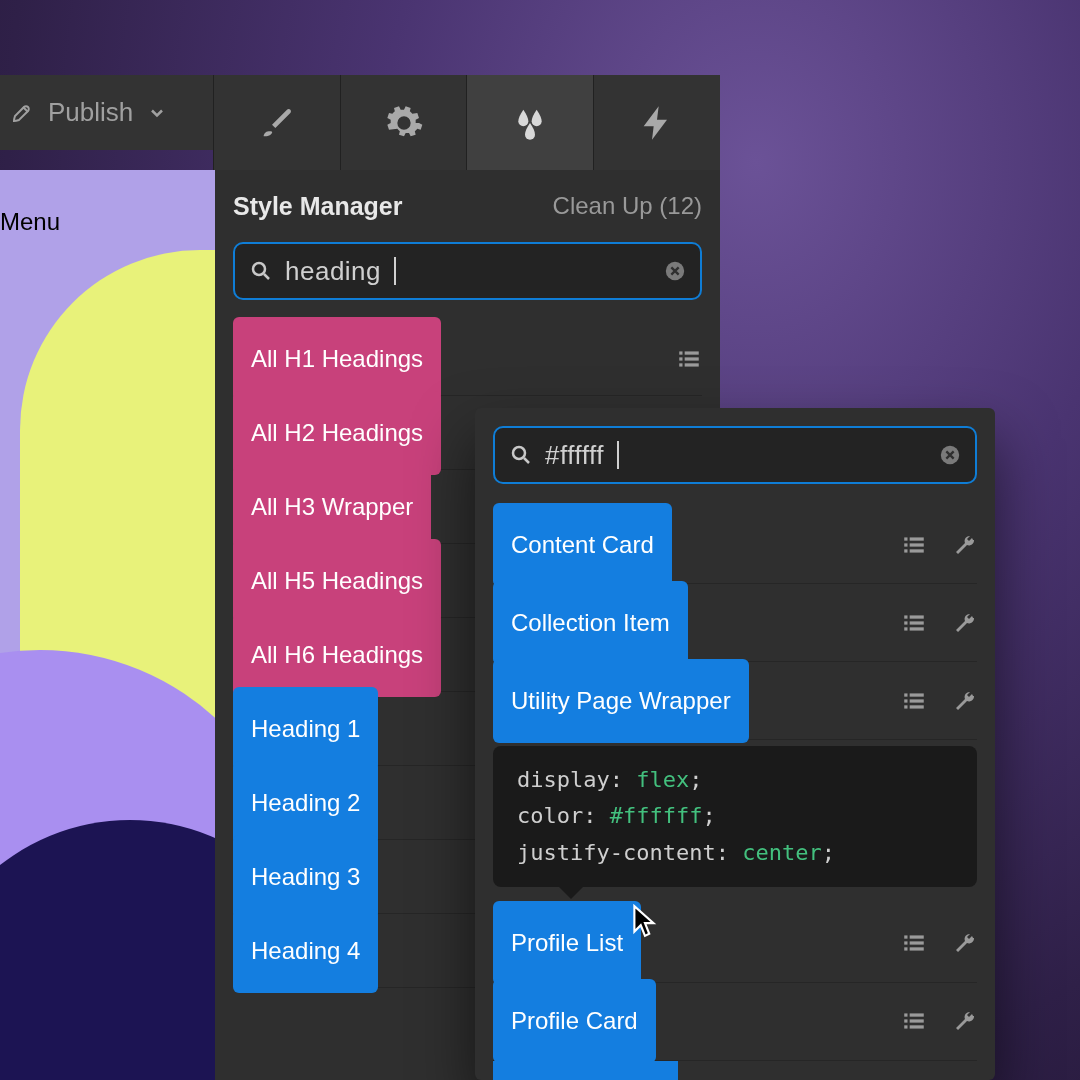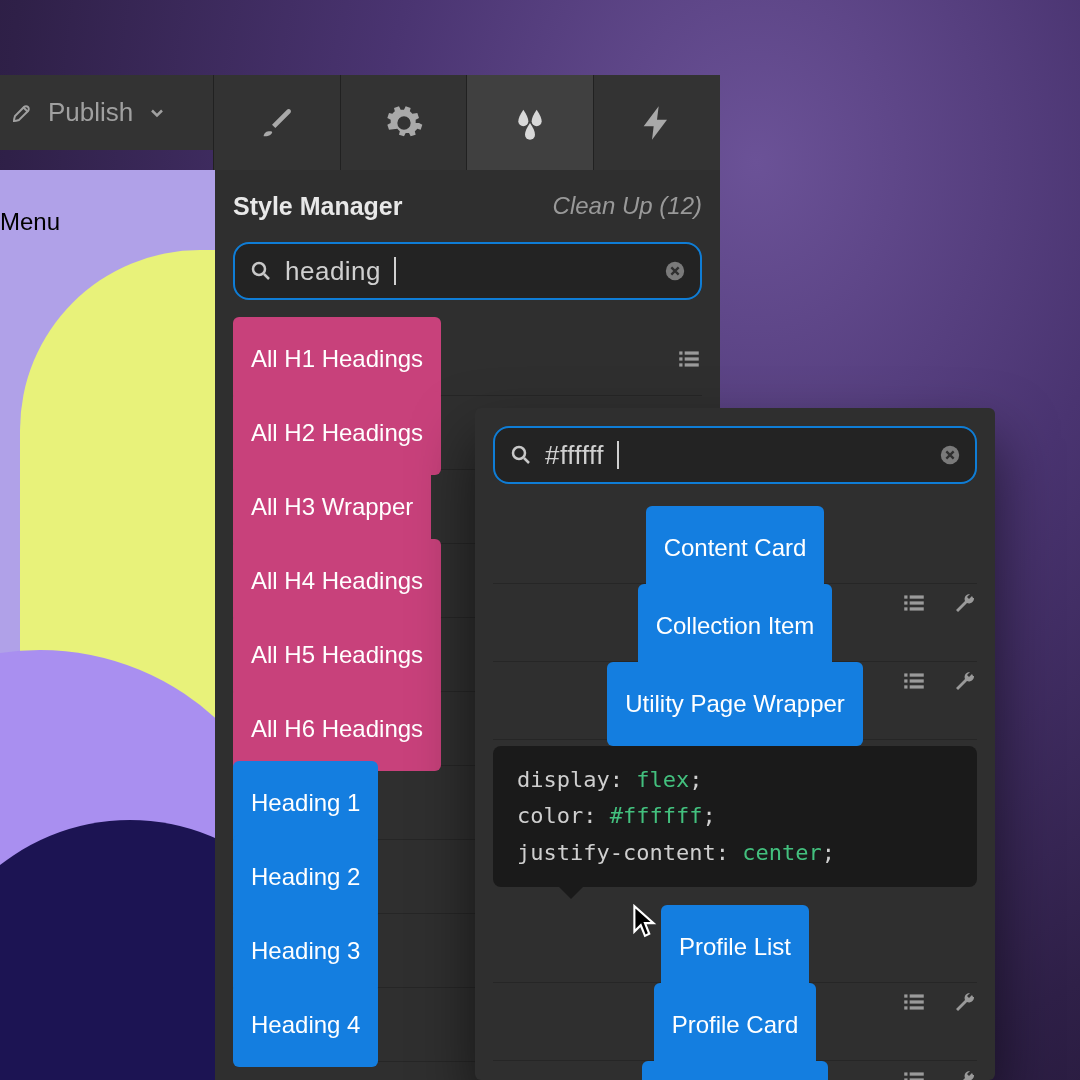--- a/index.html
+++ b/index.html
@@ -103,26 +103,26 @@
   }
   .panel-header {
     height: 72px;
     display: flex;
     align-items: center;
     justify-content: space-between;
     color: #e8e8e8;
     font-size: 25px;
   }
   .panel-header .title { font-weight: 600; }
-  .panel-header .cleanup { color: #999; font-weight: 400; font-size: 24px; font-style: italic; }
+  .panel-header .cleanup { color: #999; font-weight: 400; font-size: 24px; }
   
   .search-box {
     height: 58px;
     border: 2px solid #0f7dd6;
-    border-radius: 16px;
+    border-radius: 10px;
     background: #232323;
     display: flex;
     align-items: center;
     padding: 0 14px;
     gap: 12px;
     margin-bottom: 22px;
   }
   .search-box .q { color: #d0d0d0; font-size: 26px; font-family: inherit; letter-spacing: 0.5px; }
   .caret { display:inline-block; width:2px; height:28px; background:#d0d0d0; vertical-align:middle; margin-left:1px; }
   .search-box .clear { margin-left: auto; }
@@ -155,21 +155,20 @@
     background: #2f2f2f;
     box-shadow: 0 30px 60px rgba(0,0,0,0.55);
     border-radius: 6px;
     padding: 18px 18px 0 18px;
   }
   .front-row {
     height: 78px;
     display: flex;
     align-items: center;
     border-bottom: 1px solid #262626;
-    flex-direction: column;
   }
   .front-row.last-partial { height: 56px; border-bottom: none; overflow:hidden; }
   .row-actions { margin-left: auto; display: flex; align-items: center; gap: 26px; color: #9a9a9a; }
 
   
   .code-tip {
     position: relative;
     background: #1a1a1a;
     border-radius: 8px;
     padding: 16px 24px;
@@ -298,23 +297,20 @@
             </svg>
           </span>
         </div>
         <div class="style-row">
           <span class="chip pink">All H2 Headings</span>
         </div>
         <div class="style-row">
           <span class="chip pink">All H3 Wrapper</span>
         </div>
         <div class="style-row">
-          <span class="chip pink">All H4 Headings</span>
-        </div>
-        <div class="style-row">
           <span class="chip pink">All H5 Headings</span>
         </div>
         <div class="style-row">
           <span class="chip pink">All H6 Headings</span>
         </div>
         <div class="style-row">
           <span class="chip blue">Heading 1</span>
         </div>
         <div class="style-row">
           <span class="chip blue">Heading 2</span>

